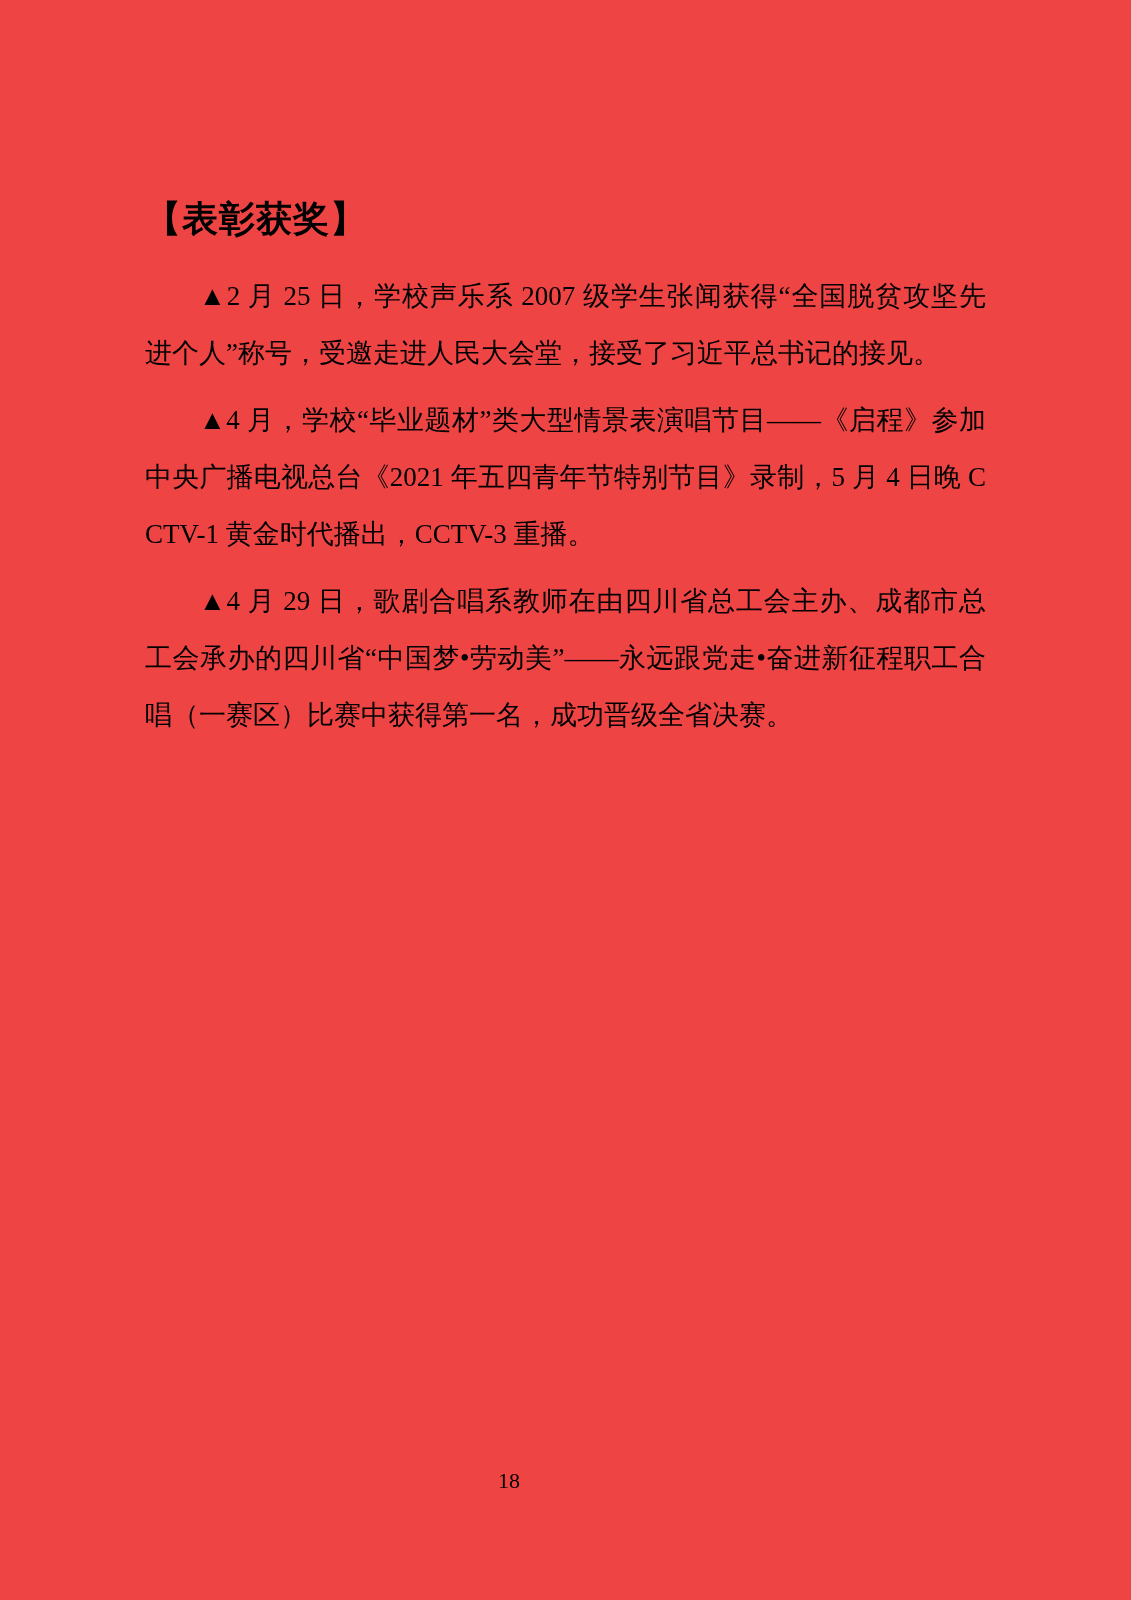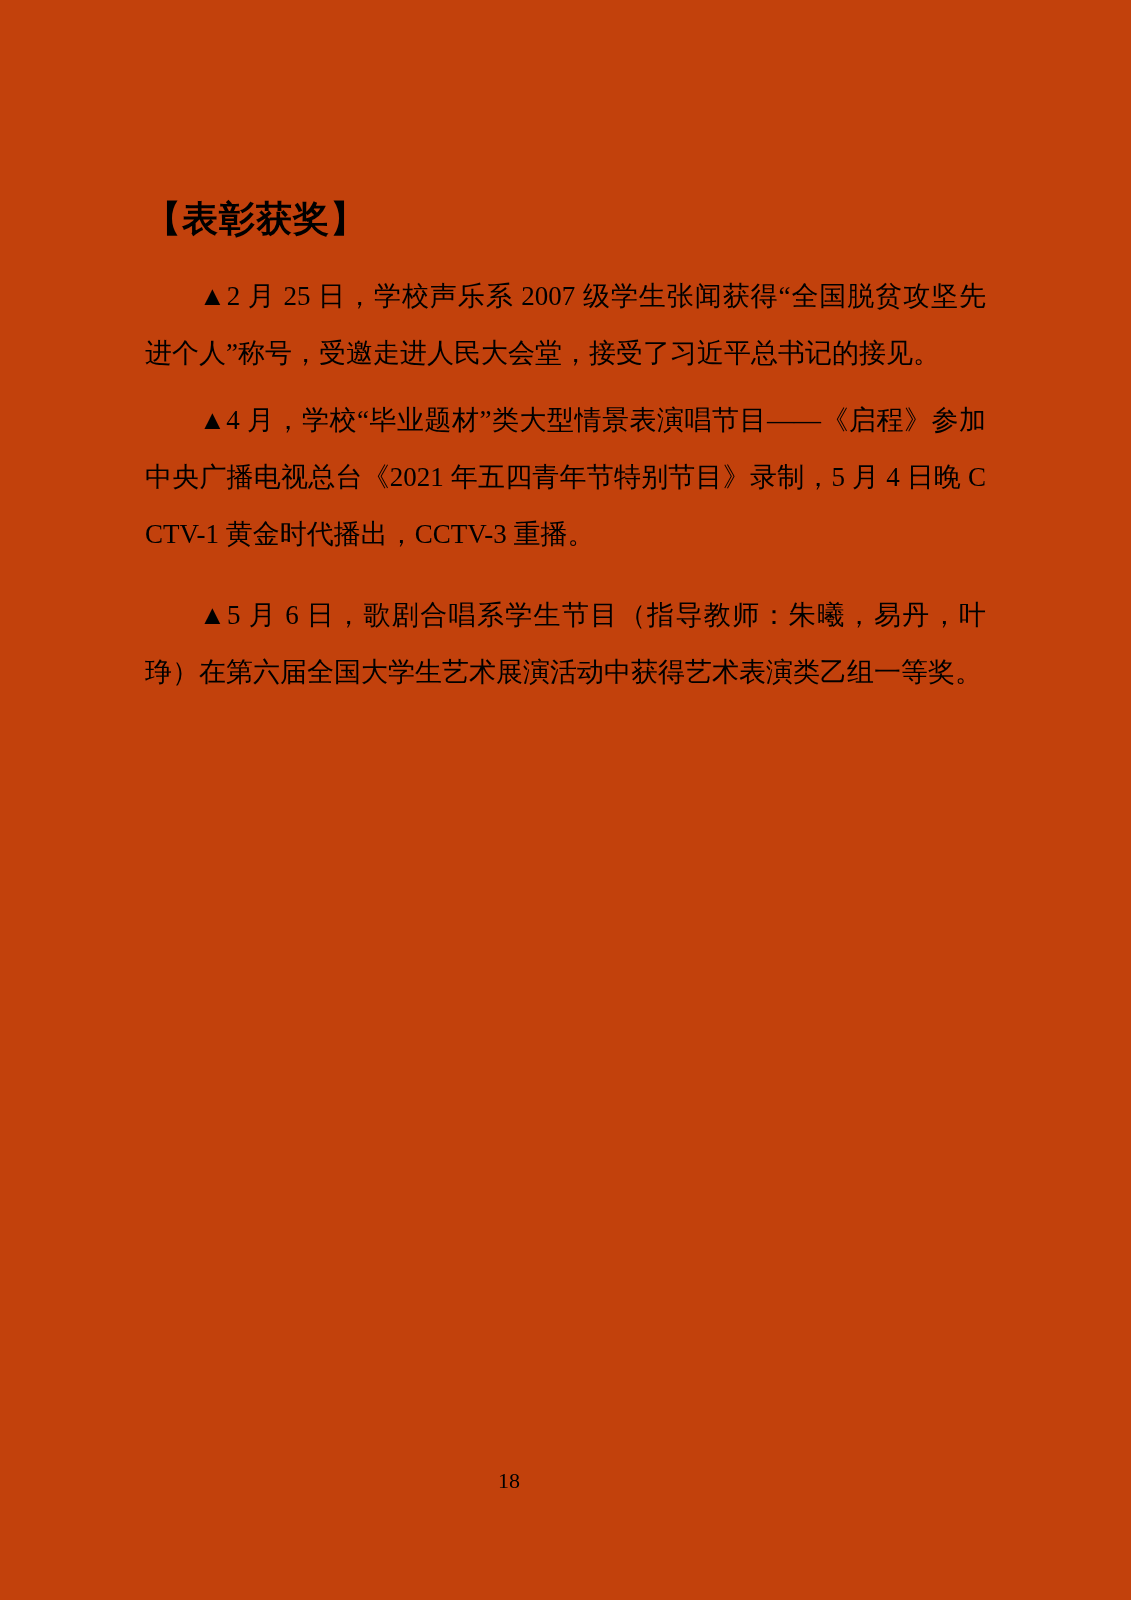--- a/index.html
+++ b/index.html
@@ -14,21 +14,21 @@
     font-family: "Liberation Serif", "DejaVu Serif", serif;
     color: #000000;
     overflow: hidden;
   }
   .page {
     position: absolute;
     left: 0;
     top: 0;
     width: 1131px;
     height: 1600px;
-    background: #c2410c;
+    background: #ef4444;
   }
   .content {
     position: absolute;
     left: 145px;
     top: 196px;
     width: 841px;
   }
   .heading {
     font-family: "Liberation Sans", "DejaVu Sans", sans-serif;
     font-weight: 900;
@@ -66,18 +66,18 @@
 
 <div class="page">
   <div class="content">
     <h1 class="heading">【表彰获奖】</h1>
 
     <p class="para">▲2 月 25 日，学校声乐系 2007 级学生张闻获得“全国脱贫攻坚先进个人”称号，受邀走进人民大会堂，接受了习近平总书记的接见。</p>
 
     <p class="para">▲4 月，学校“毕业题材”类大型情景表演唱节目——《启程》参加中央广播电视总台《2021 年五四青年节特别节目》录制，5 月 4 日晚 CCTV-1 黄金时代播出，CCTV-3 重播。</p>
 
 
+    <p class="para">▲4 月 29 日，歌剧合唱系教师在由四川省总工会主办、成都市总工会承办的四川省“中国梦•劳动美”——永远跟党走•奋进新征程职工合唱（一赛区）比赛中获得第一名，成功晋级全省决赛。</p>
 
-    <p class="para last">▲5 月 6 日，歌剧合唱系学生节目（指导教师：朱曦，易丹，叶琤）在第六届全国大学生艺术展演活动中获得艺术表演类乙组一等奖。</p>
   </div>
 
   <div class="footer">18</div>
 </div>
 
 </body></html>

